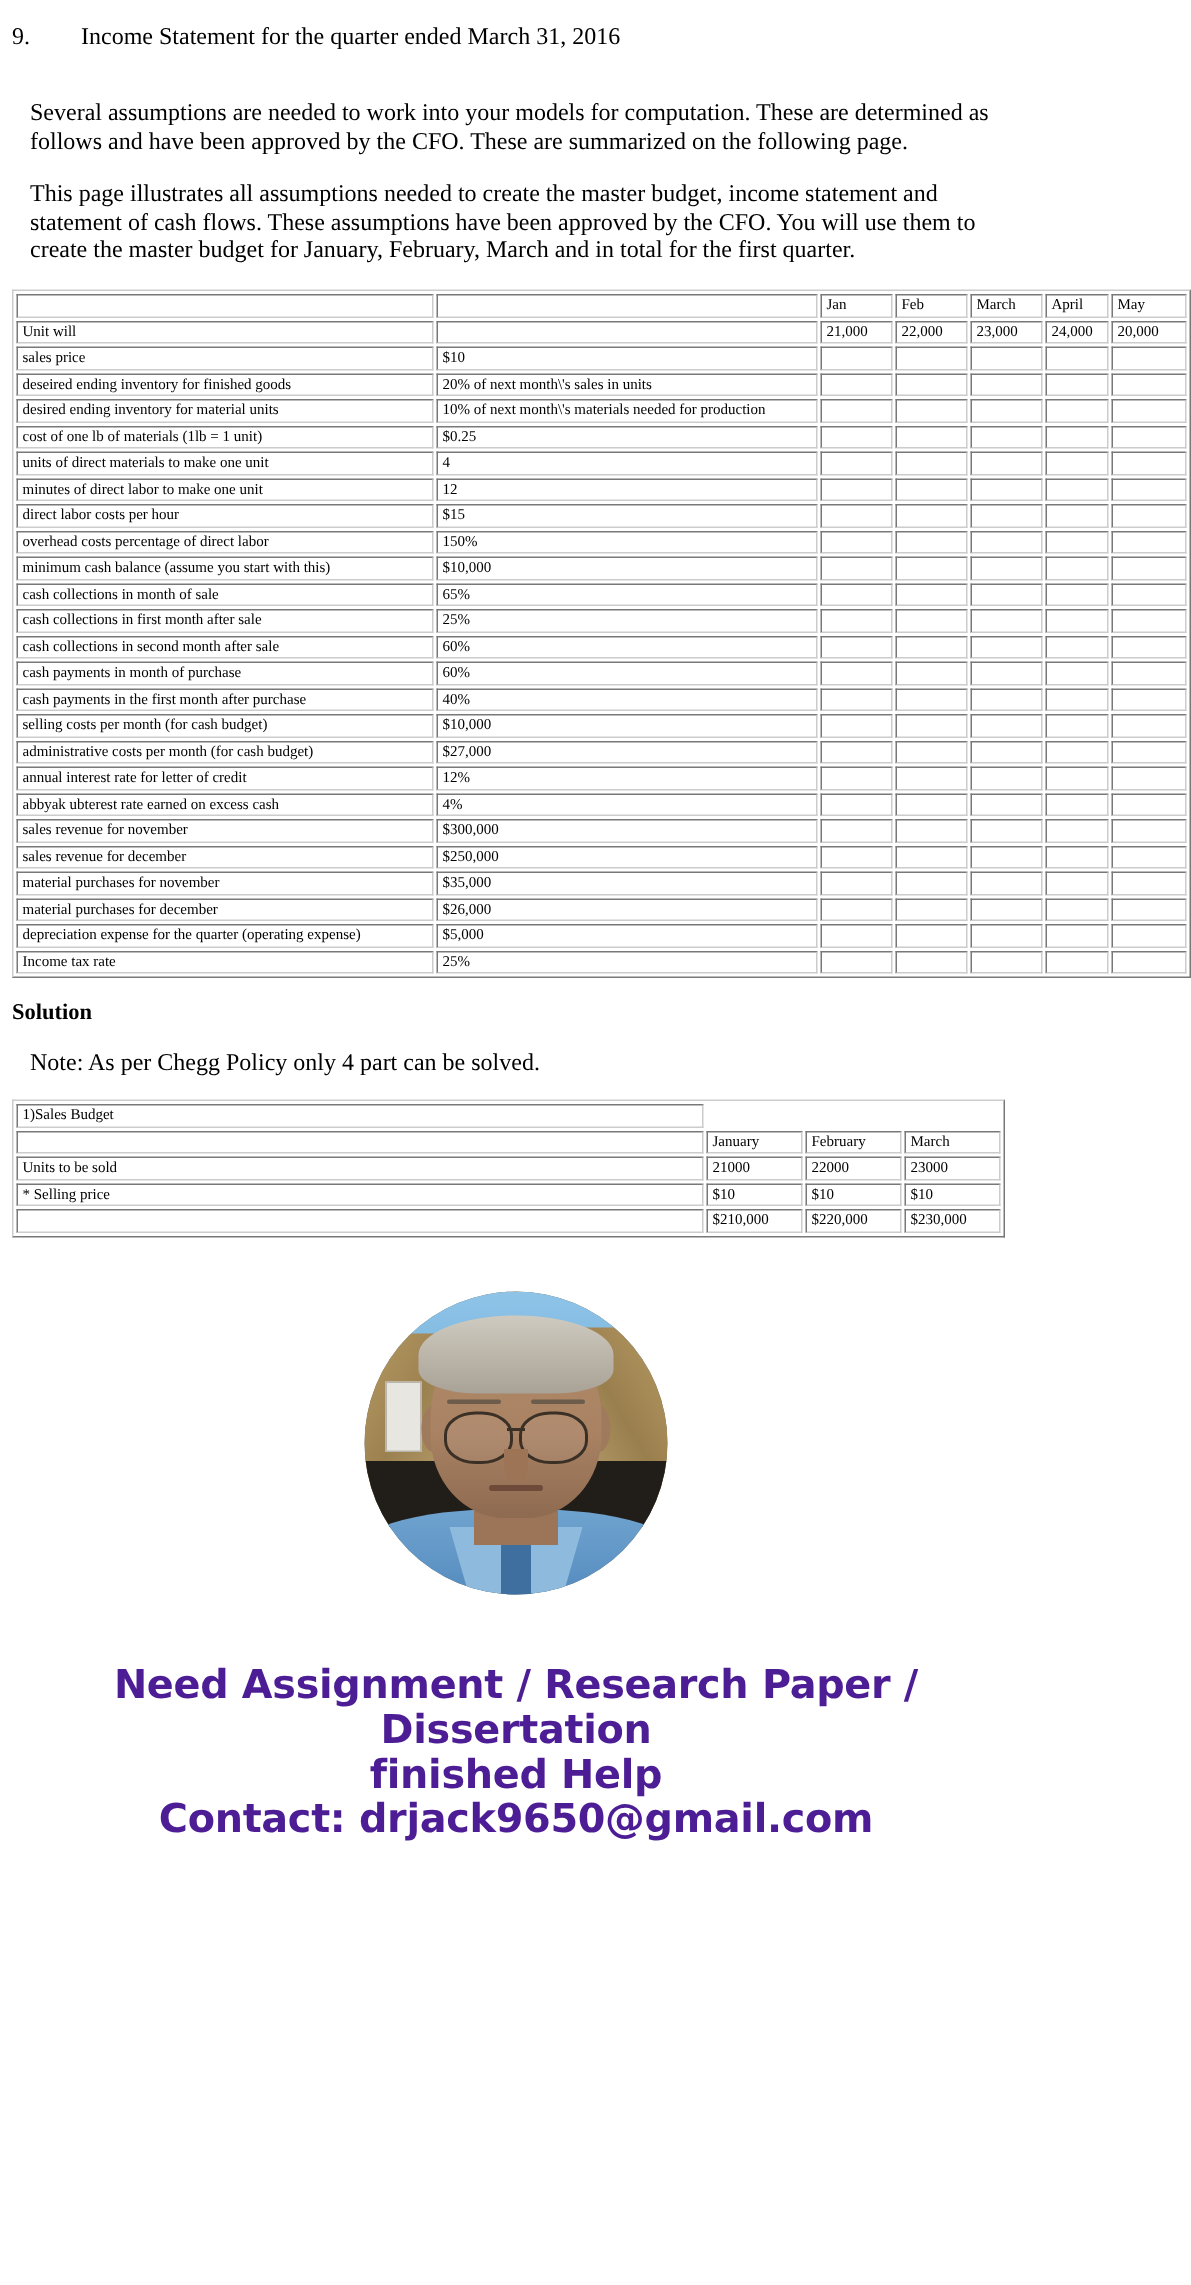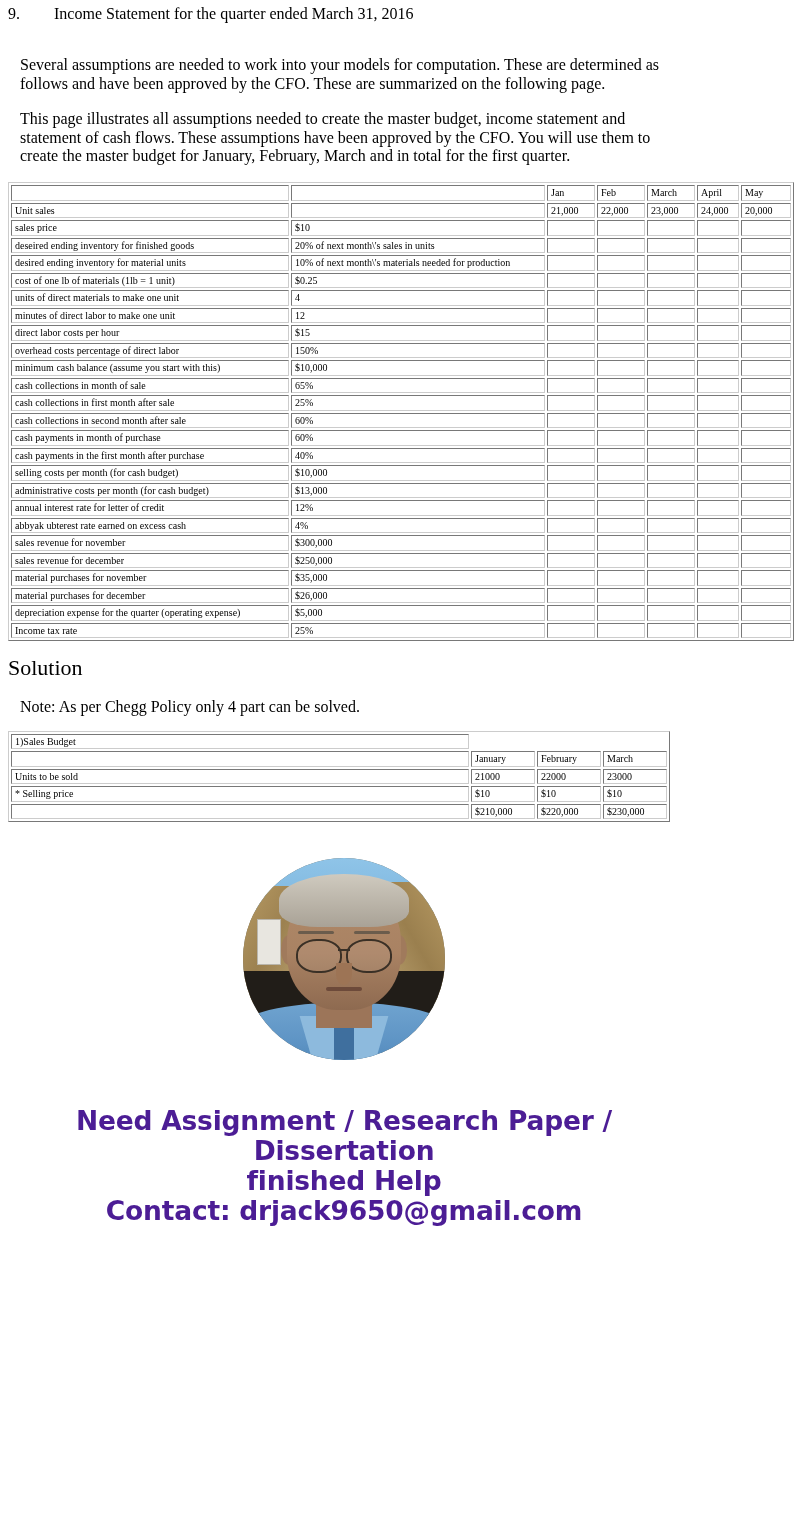--- a/index.html
+++ b/index.html
@@ -11,21 +11,21 @@
     width: 794px;
     min-height: 1523px;
     font-family: "Liberation Serif", "DejaVu Serif", serif;
     font-size: 16px;
     color: #000000;
     -webkit-font-smoothing: none;
   }
   .page {
     width: 688px;
     box-sizing: border-box;
-    padding: 4px 8px;
+    padding: 15px 8px;
     position: relative;
   }
   p.para {
     margin: 0 0 0 12px;
     padding: 0;
     line-height: 1.18;
     font-size: 16px;
   }
   .listline {
     margin: 0;
@@ -70,22 +70,22 @@
   table.budget col.b-m1 { width: 64px; }
   table.budget col.b-m2 { width: 64px; }
   table.budget col.b-m3 { width: 64px; }
   table.budget td.noborder {
     border: none;
     background: #ffffff;
   }
 
   h2.solution {
     font-family: "Liberation Serif", "DejaVu Serif", serif;
-    font-size: 22px;
-    font-weight: normal;
+    font-size: 15px;
+    font-weight: bold;
     margin: 0;
     padding: 0;
     line-height: 1.2;
   }
 
   .photo-wrap {
     width: 100%;
     display: flex;
     justify-content: center;
   }
@@ -231,21 +231,21 @@
       <tr>
         <td>&nbsp;</td>
         <td>&nbsp;</td>
         <td>Jan</td>
         <td>Feb</td>
         <td>March</td>
         <td>April</td>
         <td>May</td>
       </tr>
       <tr>
-        <td>Unit sales</td>
+        <td>Unit will</td>
         <td>&nbsp;</td>
         <td class="mcell">21,000</td>
         <td class="mcell">22,000</td>
         <td class="mcell">23,000</td>
         <td class="mcell">24,000</td>
         <td class="mcell">20,000</td>
       </tr>
       <tr>
         <td>sales price</td>
         <td>$10</td>
@@ -376,21 +376,21 @@
         <td>selling costs per month (for cash budget)</td>
         <td>$10,000</td>
         <td class="mcell">&nbsp;</td>
         <td class="mcell">&nbsp;</td>
         <td class="mcell">&nbsp;</td>
         <td class="mcell">&nbsp;</td>
         <td class="mcell">&nbsp;</td>
       </tr>
       <tr>
         <td>administrative costs per month (for cash budget)</td>
-        <td>$13,000</td>
+        <td>$27,000</td>
         <td class="mcell">&nbsp;</td>
         <td class="mcell">&nbsp;</td>
         <td class="mcell">&nbsp;</td>
         <td class="mcell">&nbsp;</td>
         <td class="mcell">&nbsp;</td>
       </tr>
       <tr>
         <td>annual interest rate for letter of credit</td>
         <td>12%</td>
         <td class="mcell">&nbsp;</td>

